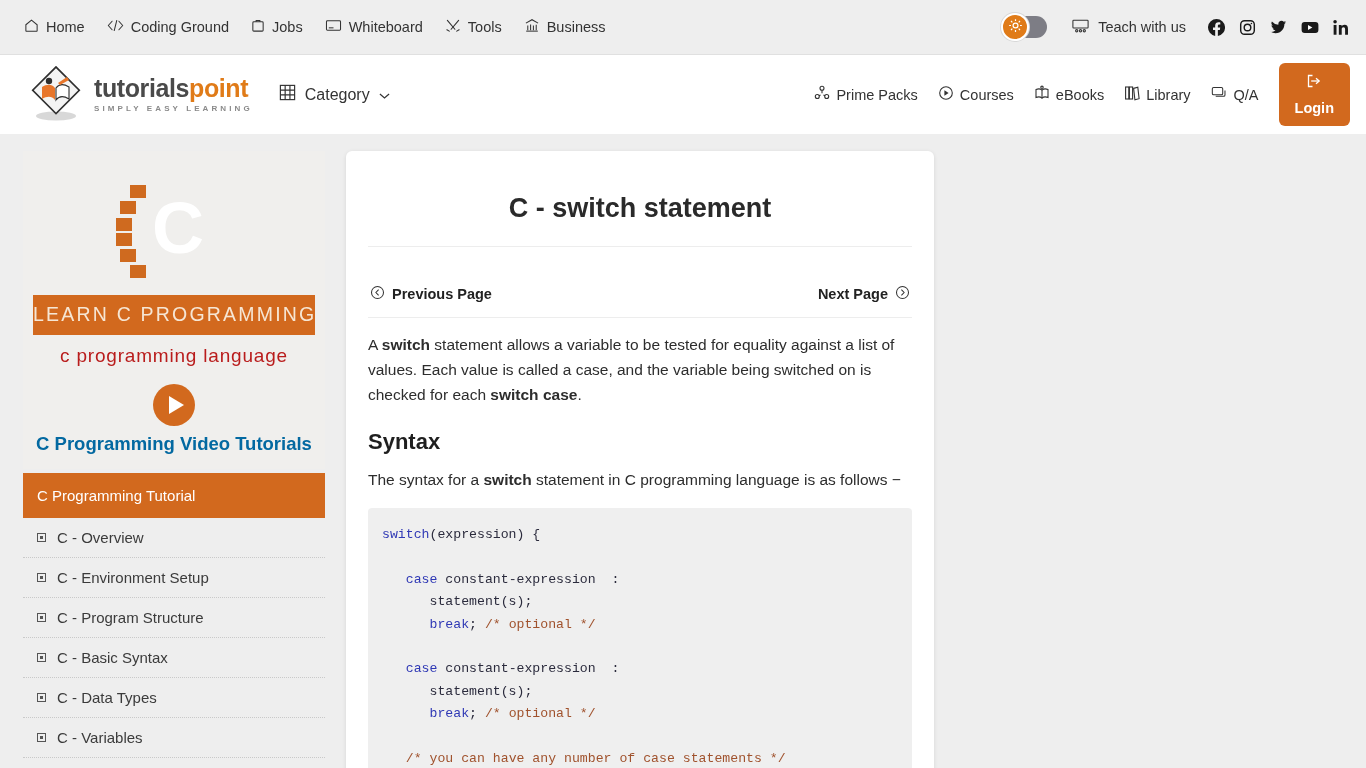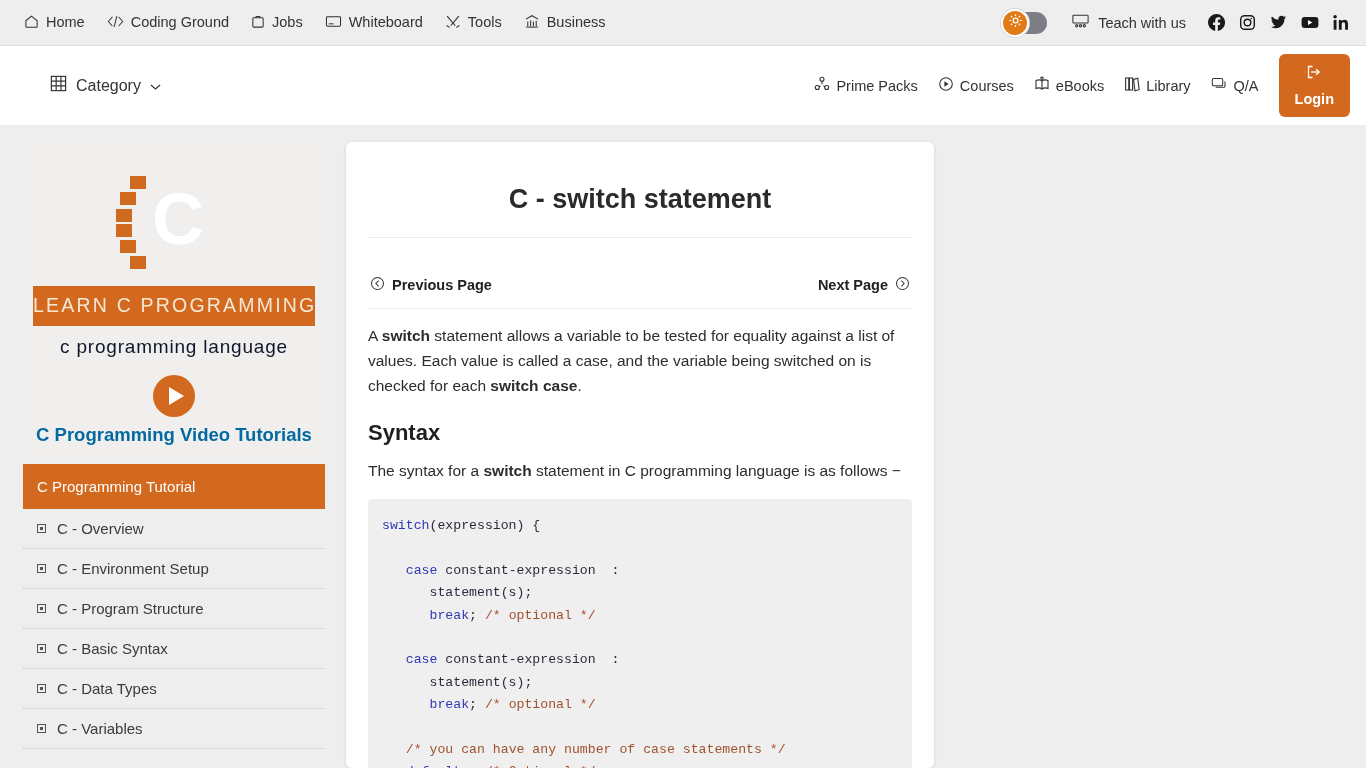--- a/index.html
+++ b/index.html
@@ -6,21 +6,21 @@
   html, body {
     width: 1366px; height: 768px;
     background: #eeeeee;
     font-family: "Liberation Sans", sans-serif;
     overflow: hidden;
     color: #333;
   }
 
   
   .topbar {
-    height: 46px;
+    height: 55px;
     background: #eeeeee;
     border-bottom: 1px solid #e0e0e0;
     display: flex;
     align-items: center;
     padding: 0 16px 0 24px;
   }
   .topnav { display: flex; align-items: center; gap: 22px; }
   .topnav-item {
     display: flex; align-items: center; gap: 7px;
     font-size: 14.5px; color: #333; cursor: pointer;
@@ -102,21 +102,21 @@
     background: #f0efed; padding: 14px 10px 8px;
     text-align: center; position: relative; overflow: hidden;
   }
   .gear { margin: 6px auto 0; width: 120px; height: 120px; }
   .banner-bar {
     background: #d2691e; color: #f6e6d4;
     font-size: 19.5px; letter-spacing: 2.2px;
     padding: 8px 0 9px; margin-top: 4px; white-space: nowrap;
   }
   .banner-sub {
-    color: #0f172a; font-size: 19px; letter-spacing: 0.8px;
+    color: #b91c1c; font-size: 19px; letter-spacing: 0.8px;
     padding: 10px 0 6px;
   }
   .play { margin: 10px auto 6px; width: 44px; height: 44px; }
   .banner-foot {
     color: #0369a1; font-size: 18.5px; font-weight: 700;
     padding-bottom: 6px;
   }
   .menu-head {
     background: #d2691e; color: #fff;
     font-size: 15px; padding: 14px 14px; margin-top: 4px;
@@ -292,20 +292,38 @@
           <circle cx="1.95" cy="2.6" r="1.65"></circle>
           <path d="M5.5 5.6h2.6v1.3c.42-.74 1.32-1.5 2.8-1.5 2.2 0 3.2 1.36 3.2 3.9v5.5h-2.7v-5c0-1.35-.5-2.03-1.55-2.03-1.1 0-1.65.74-1.65 2.03v5H5.5z"></path>
         </svg>
       </span>
     </div>
   </div>
 </div>
 
 <div class="header">
 
+  <div class="logo-wrap">
+    <div class="logo-mark">
+      <svg width="64" height="64" viewBox="0 0 64 64">
+        <ellipse cx="32" cy="53" rx="20" ry="4.5" fill="#d8d8d8"></ellipse>
+        <rect x="32" y="4" width="33" height="33" transform="rotate(45 32 4)" fill="#f4f4f4" stroke="#2f2f2f" stroke-width="1.6"></rect>
+        <path d="M18 24c5-3 10-3 13 1v12c-3-4-8-4-13-1z" fill="#e8762b"></path>
+        <path d="M45 24c-5-3-10-3-13 1v12c3-4 8-4 13-1z" fill="#ffffff" stroke="#2f2f2f" stroke-width="1.1"></path>
+        <circle cx="25" cy="18" r="3.2" fill="#2f2f2f"></circle>
+        <path d="M34 20l9-6 2 3-9 5z" fill="#e8762b"></path>
+      </svg>
+    </div>
+    <div class="logo-text">
+      <div class="l1">
+        <span class="a">tutorials</span><span class="b">point</span>
+      </div>
+      <div class="l2">SIMPLY EASY LEARNING</div>
+    </div>
+  </div>
 
   <div class="category">
     <span>
       <svg width="17" height="17" viewBox="0 0 16 16" fill="none" stroke="#333" stroke-width="1.1">
         <rect x="1.3" y="1.3" width="13.4" height="13.4"></rect>
         <path d="M1.3 5.8h13.4M1.3 10.3h13.4M5.8 1.3v13.4M10.3 1.3v13.4"></path>
       </svg>
     </span>
     <span>Category</span>
     <span>

